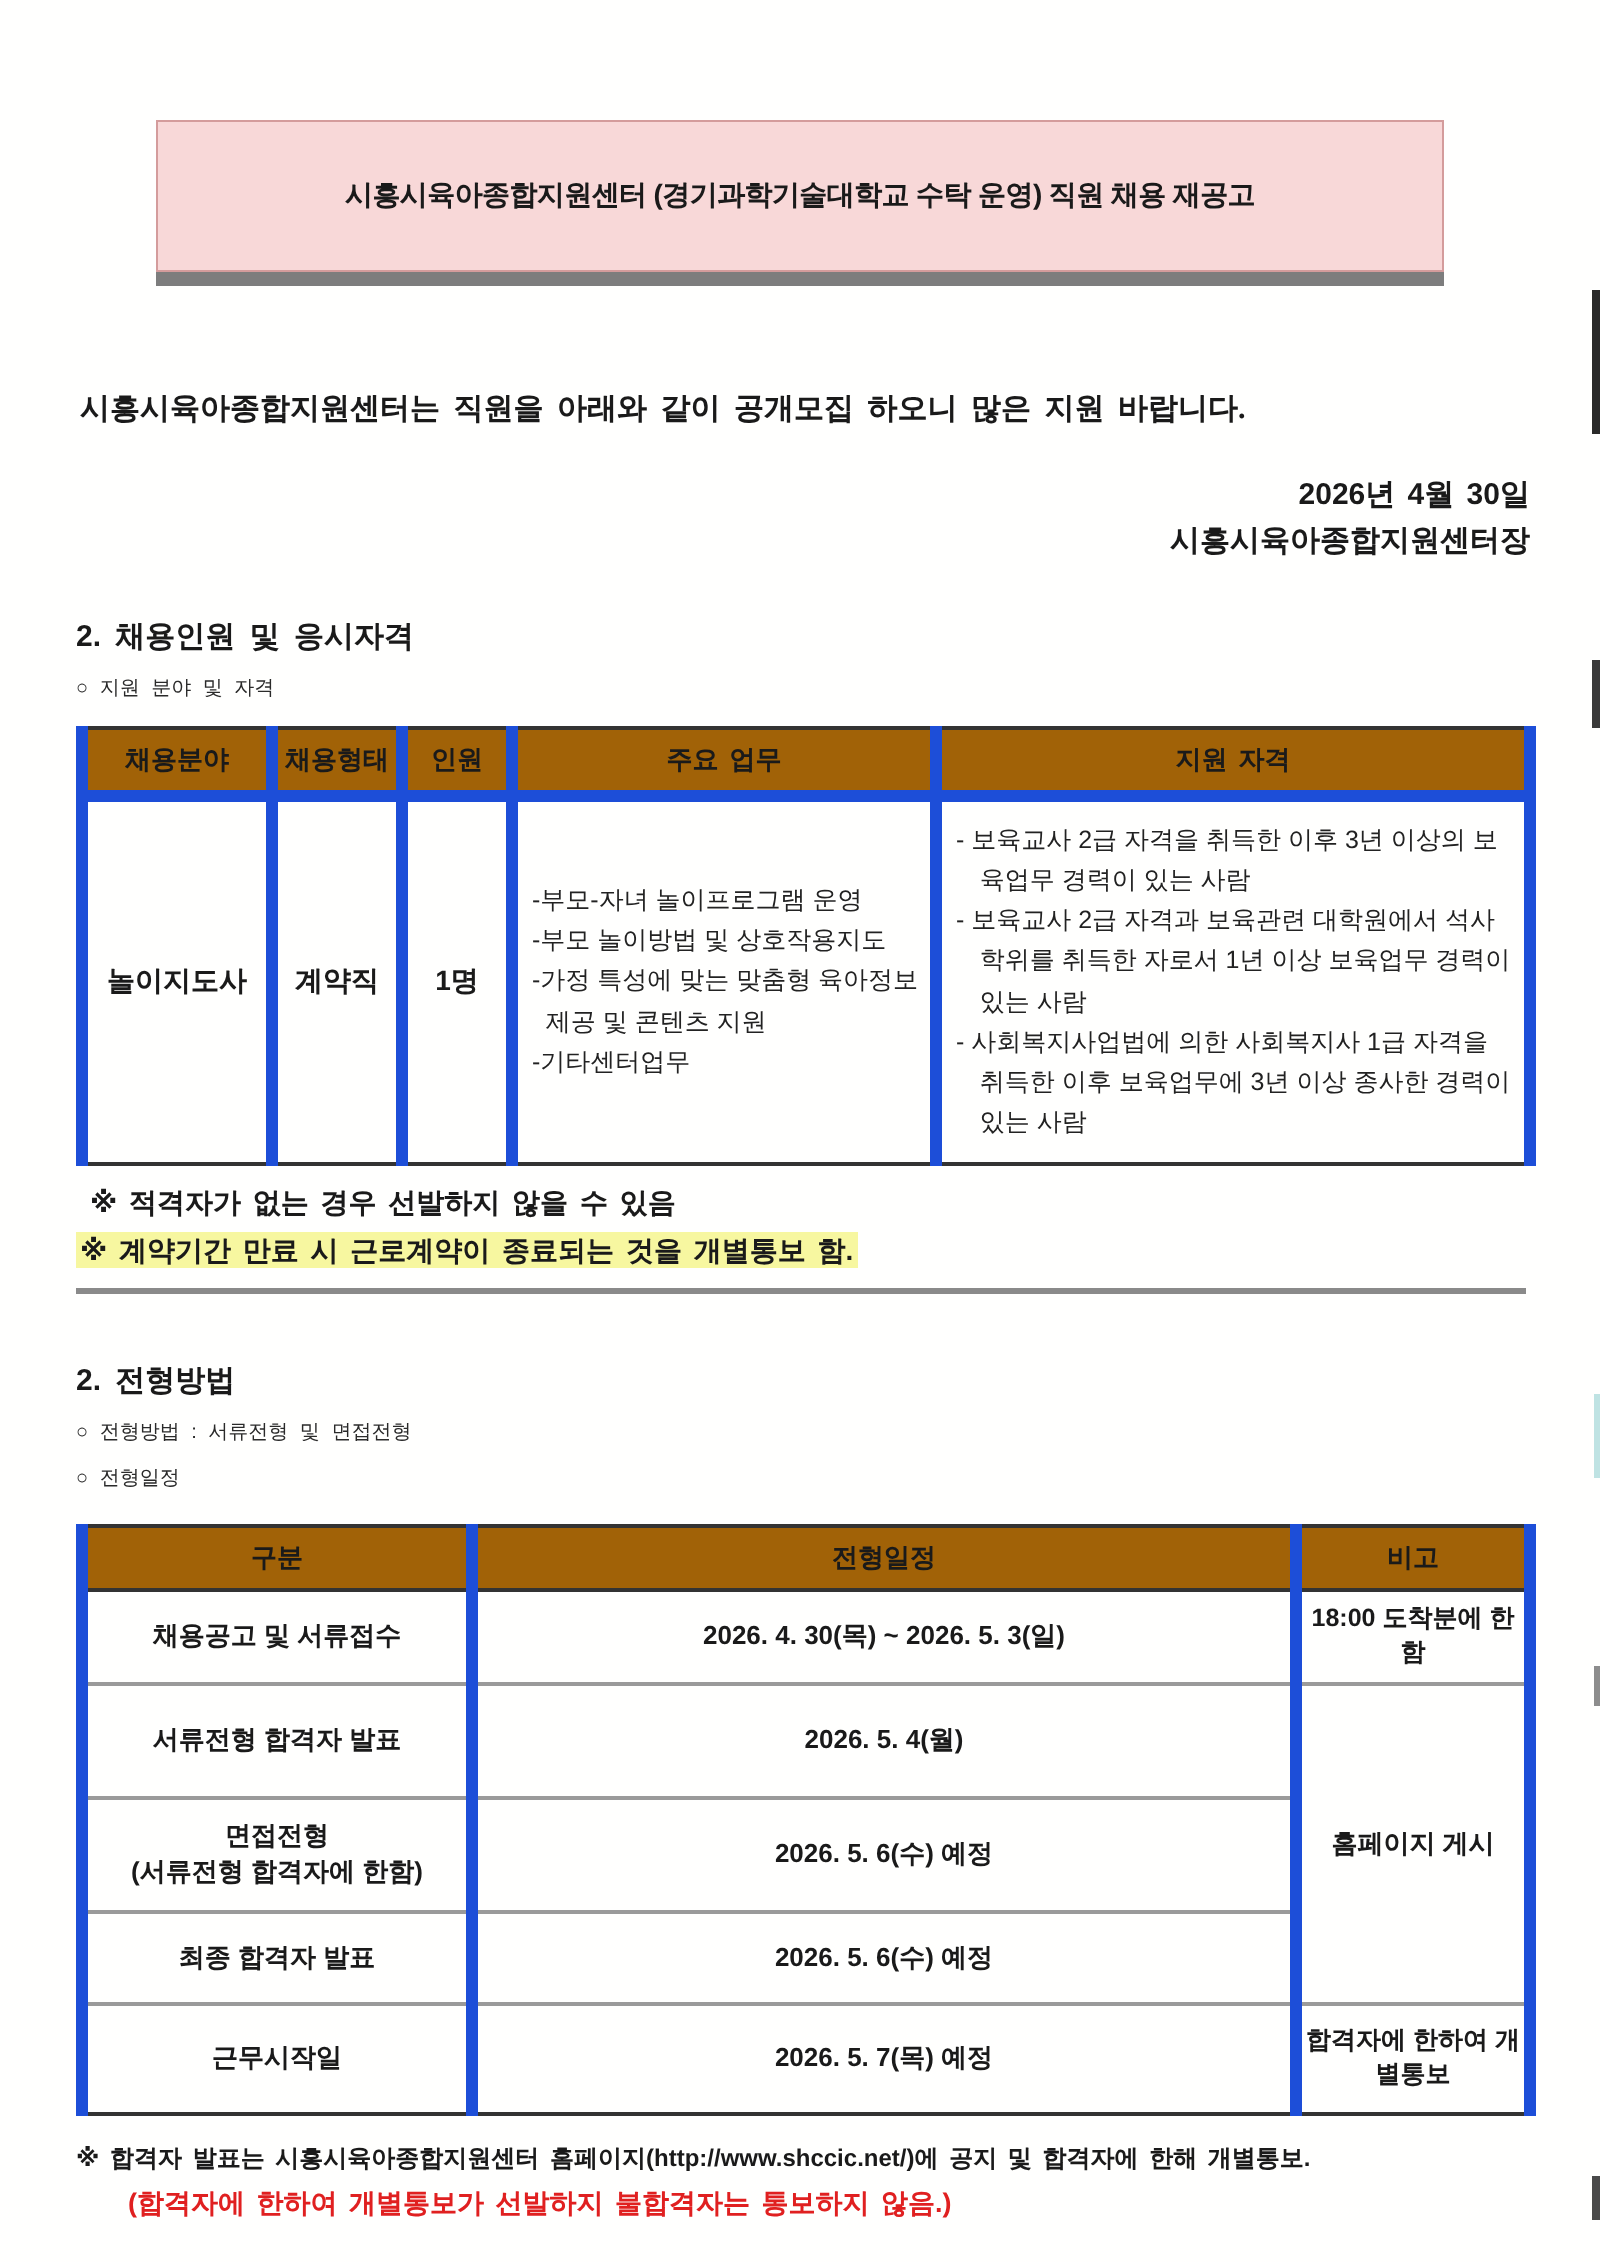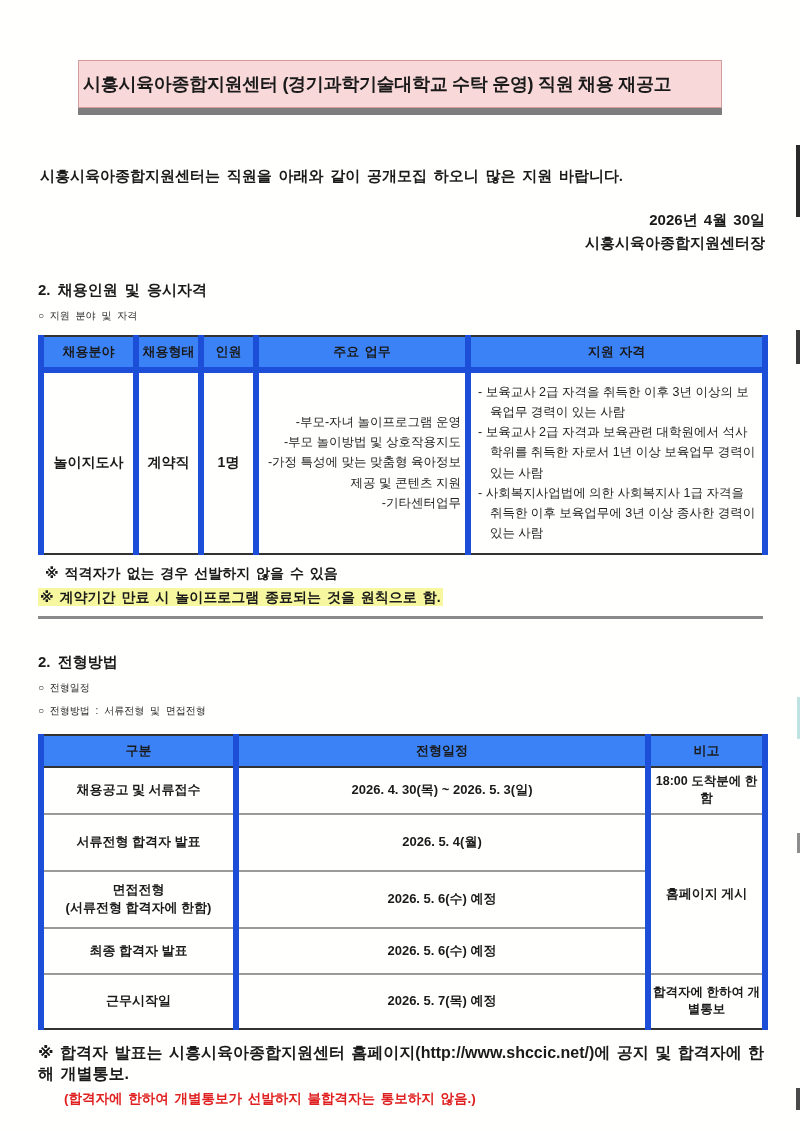--- a/index.html
+++ b/index.html
@@ -9,22 +9,23 @@
     background:#fffffe;
     font-family:"Liberation Sans","DejaVu Sans",sans-serif;
     color:#1a1a1a;
     overflow:hidden;
   }
   
   .banner-wrap{margin:60px 78px 0 78px;}
   .banner{
     background:#f8d8d8;
     border:1px solid #d49c9c;
-    padding:11px 4px;
-    font-size:18px;
+    text-align:center;
+    padding:28px 4px;
+    font-size:14px;
     font-weight:bold;
     letter-spacing:-0.3px;
   }
   .banner-shadow{height:7px;background:#7d7d7d;}
   
   .intro{
     margin:52px 35px 0 40px;
     font-size:15px;font-weight:bold;
     word-spacing:3px;
     font-family:Liberation Serif, serif;
@@ -36,47 +37,47 @@
     line-height:1.55;
     word-spacing:2px;
   }
   
   .sec-head{margin:26px 0 0 38px;font-size:15px;font-weight:bold;word-spacing:3px;}
   .bullet{margin:9px 0 0 38px;font-size:10px;color:#2a2a2a;word-spacing:3px;}
   
   table{border-collapse:collapse;margin:12px 0 0 38px;table-layout:fixed;}
   th,td{border:6px solid #1d4ed8;}
   thead th{
-    background:#3b82f6;
+    background:#a16207;
     font-size:13px;font-weight:bold;
     height:28px;
     border-top:2px solid #333;
     border-bottom:2px solid #333;
     word-spacing:2px;
   }
   .t1 tbody td{height:168px;vertical-align:middle;border-bottom:2px solid #333;}
   .t1 .c-center{text-align:center;font-size:14px;font-weight:bold;}
   .t1 .c-list{font-size:12.5px;line-height:1.62;padding:6px 4px 6px 7px;color:#222;}
-  .duty-item{padding-left:0.55em;text-indent:-0.55em;text-align:right;}
+  .duty-item{padding-left:0.55em;text-indent:-0.55em;}
   .qual-item{padding-left:0.95em;text-indent:-0.95em;}
   
   .note1{margin:10px 0 0 45px;font-size:14px;font-weight:bold;word-spacing:2px;}
   .note2{margin:6px 0 0 38px;font-size:14px;font-weight:bold;word-spacing:2px;}
   .hl{background:#f7f7a0;padding:1px 2px;}
   .rule{margin:9px 0 0 38px;width:725px;height:3px;background:#8a8a8a;}
   
   .t2 td{font-size:13px;font-weight:bold;text-align:center;vertical-align:middle;
          border-top:2px solid #9a9a9a;border-bottom:2px solid #9a9a9a;}
   .t2 tbody tr:first-child td{border-top:2px solid #333;}
   .t2 tbody tr:last-child td{border-bottom:2px solid #333;}
   .t2 .r1{height:47px;} .t2 .r2{height:57px;} .t2 .r3{height:57px;}
   .t2 .r4{height:46px;} .t2 .r5{height:55px;}
   .t2 .small{font-size:12.5px;}
   
-  .footer1{margin:13px 20px 0 38px;font-size:16px;font-weight:bold;word-spacing:2px;}
+  .footer1{margin:13px 20px 0 38px;font-size:12px;font-weight:bold;word-spacing:2px;}
   .footer2{margin:5px 0 0 64px;font-size:13.5px;font-weight:bold;color:#e02020;word-spacing:2px;}
   
   .artifact{position:absolute;right:0;}
   .a1{top:145px;width:4px;height:72px;background:#2a2a2a;}
   .a2{top:330px;width:4px;height:34px;background:#3a3a3a;}
   .a3{top:697px;width:3px;height:42px;background:#bfe3e3;}
   .a4{top:833px;width:3px;height:20px;background:#8d8d8d;}
   .a5{top:1088px;width:4px;height:22px;background:#4a4a4a;}
 </style>
 </head>
@@ -129,26 +130,26 @@
         <td class="c-list">
             <div class="qual-item">- 보육교사 2급 자격을 취득한 이후 3년 이상의 보육업무 경력이 있는 사람</div>
             <div class="qual-item">- 보육교사 2급 자격과 보육관련 대학원에서 석사학위를 취득한 자로서 1년 이상 보육업무 경력이 있는 사람</div>
             <div class="qual-item">- 사회복지사업법에 의한 사회복지사 1급 자격을 취득한 이후 보육업무에 3년 이상 종사한 경력이 있는 사람</div>
           </td>
       </tr>
     </tbody>
   </table>
 
   <div class="note1">※ 적격자가 없는 경우 선발하지 않을 수 있음</div>
-  <div class="note2"><span class="hl">※ 계약기간 만료 시 놀이프로그램 종료되는 것을 원칙으로 함.</span></div>
+  <div class="note2"><span class="hl">※ 계약기간 만료 시 근로계약이 종료되는 것을 개별통보 함.</span></div>
   <div class="rule"></div>
 
   <div class="sec-head" style="margin-top:34px;">2. 전형방법</div>
+  <div class="bullet">○ 전형방법 : 서류전형 및 면접전형</div>
   <div class="bullet">○ 전형일정</div>
-  <div class="bullet">○ 전형방법 : 서류전형 및 면접전형</div>
 
   <table class="t2" style="margin-top:16px;">
     <colgroup>
       <col style="width:195px">
         <col style="width:412px">
         <col style="width:117px">
     </colgroup>
     <thead>
       <tr>
         <th>구분</th>

